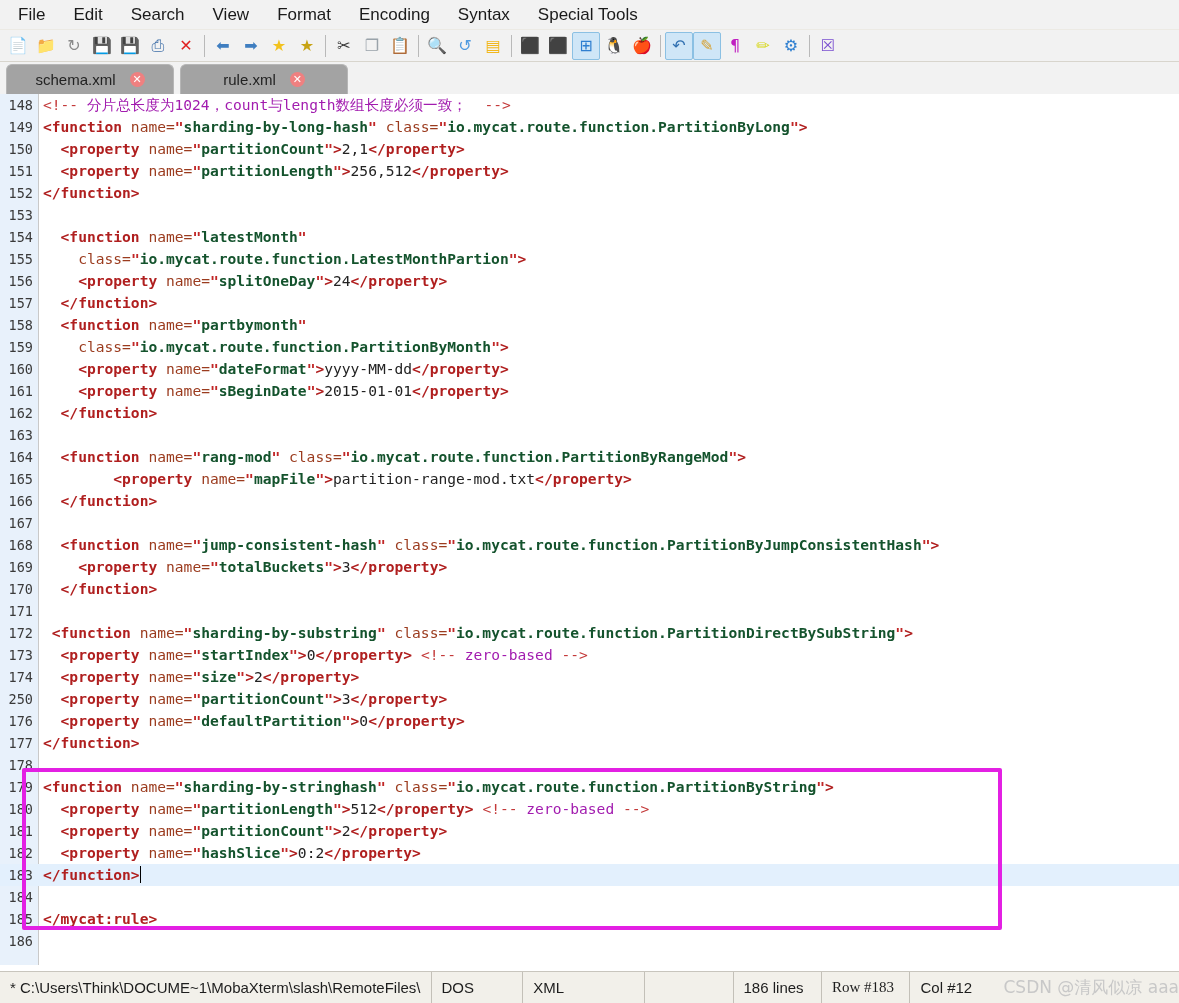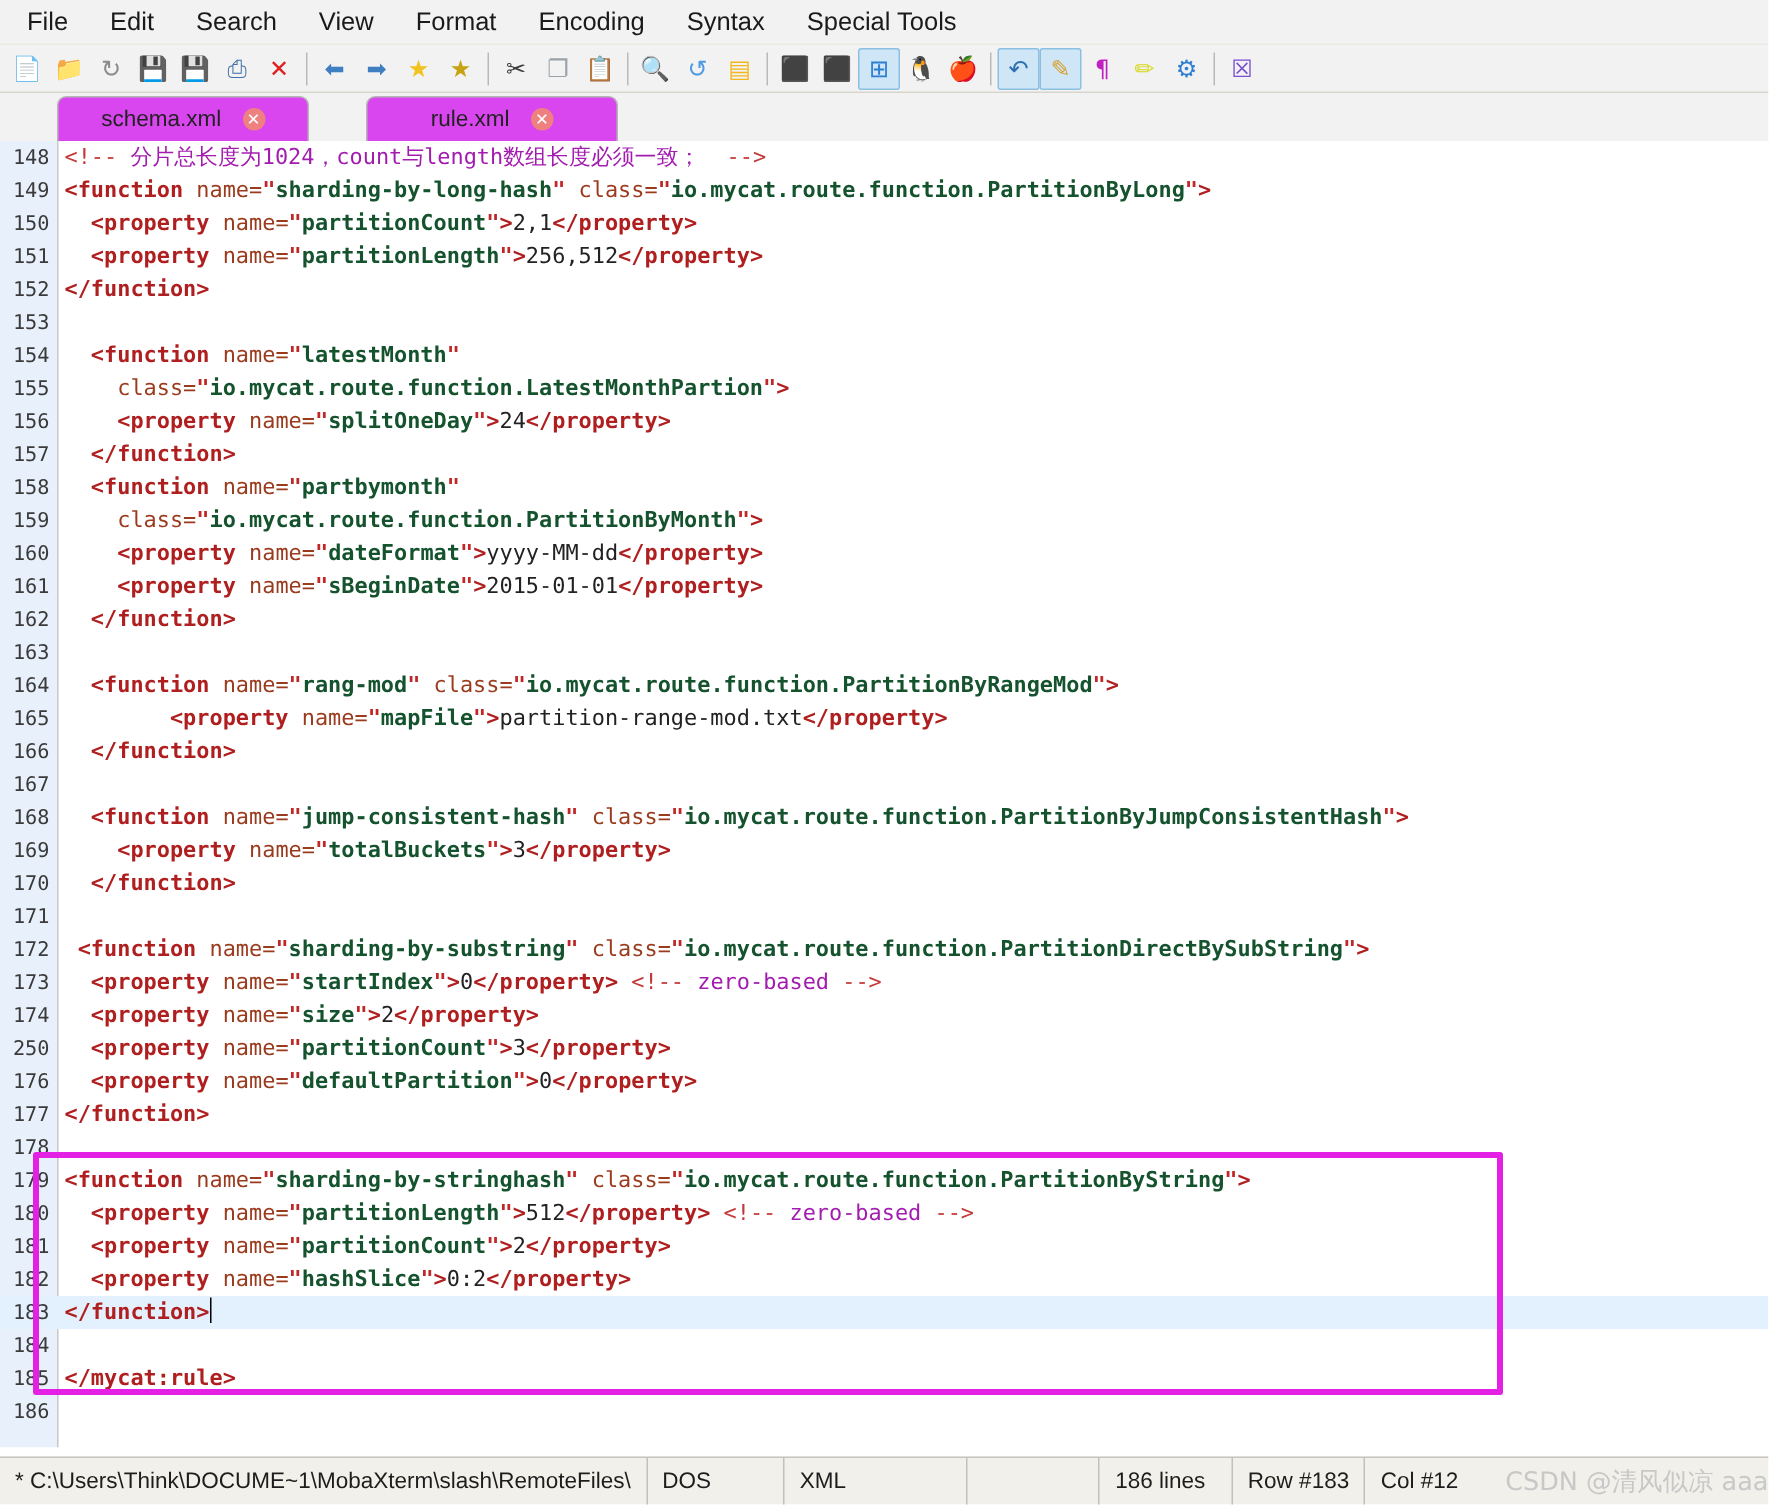--- a/index.html
+++ b/index.html
@@ -68,31 +68,30 @@
     background: #f2f2f2;
     display: flex;
     align-items: flex-end;
     padding-left: 6px;
     position: relative;
   }
   .tab {
     position: relative;
     height: 30px;
     min-width: 168px;
-    background: #d946ef;
+    background: #a3a3a3;
     border: 1px solid #b6b6b6;
     border-bottom: none;
     border-radius: 6px 6px 0 0;
     display: flex;
     align-items: center;
     justify-content: center;
     gap: 14px;
     padding: 0 14px;
     margin-right: 6px;
-    margin-left: 32px;
   }
   .tab-label { font-size: 15px; color: #222; white-space: nowrap; }
   .tab-close {
     width: 15px; height: 15px; border-radius: 50%;
     background: #ef8080;
     display: flex; align-items: center; justify-content: center;
     color: #fff; font-size: 11px; font-weight: bold;
     line-height: 1;
     font-family: "DejaVu Sans", sans-serif;
   }
@@ -182,21 +181,21 @@
     display: flex; align-items: center;
     padding: 0 10px;
     border-right: 1px solid #c3c0b8;
     white-space: nowrap;
   }
   .sb-path { width: 511px; }
   .sb-dos { width: 108px; }
   .sb-lang { width: 145px; }
   .sb-spacer { width: 104px; border-right: 1px solid #c3c0b8; }
   .sb-lines { width: 104px; }
-  .sb-row { width: 104px; }
+  .sb-row { width: 104px; font-family: Liberation Serif, serif; }
   .sb-col { width: 100px; border-right: none; }
   .watermark {
     margin-left: 8px;
     color: #c8c8c8;
     font-size: 17px;
     white-space: nowrap;
     font-family: "DejaVu Sans", sans-serif;
   }
 </style>
 </head>

